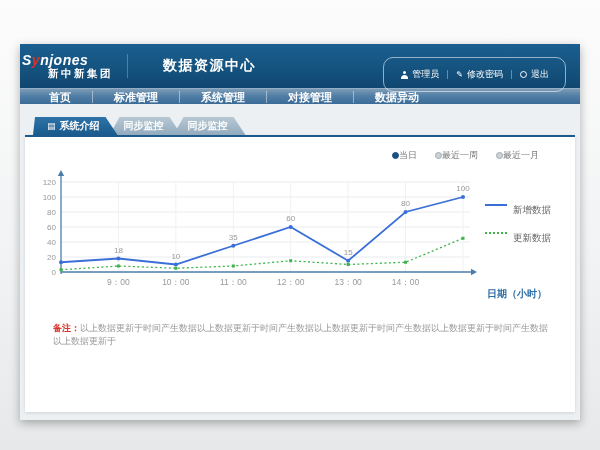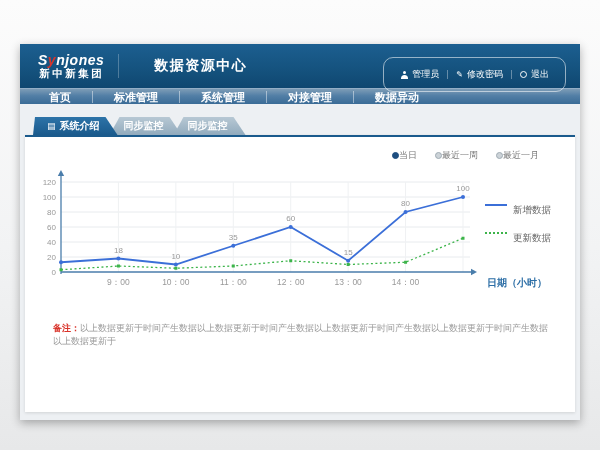--- a/index.html
+++ b/index.html
@@ -6,24 +6,24 @@
   html,body { width:600px; height:450px; overflow:hidden;
     font-family:"Liberation Sans","DejaVu Sans",sans-serif; }
   body { background:linear-gradient(180deg,#fcfcfc 0%,#f2f3f4 55%,#e7e8e9 100%); }
 
   .window { position:absolute; left:20px; top:44px; width:560px; height:376px;
     box-shadow:0 3px 9px rgba(0,0,0,.3); background:#edf0f3; }
 
   
   .hdr { height:44px; background:linear-gradient(180deg,#1c5f90 0%,var(--header-blue) 55%,#0f4770 100%);
     display:flex; align-items:center; position:relative; color:#fff; }
-  .logo { padding-left:18px; line-height:1.05; text-align:right; }
+  .logo { padding-left:2px; line-height:1.05; text-align:left; }
   .logo-l1 { font-size:14px; font-weight:bold; font-style:italic; letter-spacing:.5px; }
   .logo-l1 .accent { color:var(--accent-red); }
-  .logo-l2 { font-size:10.5px; font-weight:bold; letter-spacing:2.5px; margin-top:1px; }
+  .logo-l2 { font-size:10.5px; font-weight:bold; letter-spacing:2.5px; margin-top:1px;margin-left:26px; }
   .hdr-sep { width:1px; height:24px; background:rgba(255,255,255,.25); margin:0 14px; }
   .app-title { font-size:14px; font-weight:bold; letter-spacing:1.5px;margin-left:21px; }
   .user-pill { position:absolute; right:14px; top:13px; display:flex; align-items:center;
     border:1px solid rgba(255,255,255,.55); border-radius:10px; padding:10px 8px; font-size:9px; }
   .pill-item { display:flex; align-items:center; gap:4px; padding:0 8px; cursor:pointer; white-space:nowrap; }
   .pill-div { width:1px; height:9px; background:rgba(255,255,255,.35); }
   .i-user { display:inline-block; width:8px; height:8px; position:relative; }
   .i-user::before { content:''; position:absolute; top:0; left:2.5px; width:3px; height:3px; border-radius:50%; background:#fff; }
   .i-user::after { content:''; position:absolute; bottom:0; left:.5px; width:7px; height:3.5px; border-radius:3.5px 3.5px 0 0; background:#fff; }
   .i-edit { font-size:8px; line-height:8px; }
@@ -57,21 +57,21 @@
   .radio-lbl { font-size:9px; color:#777; }
 
   .chart-title { margin:10px 0 0 16px; color:#2c6ea6; font-size:10.5px; font-weight:bold; }
 
   .chart-row { display:flex; margin-top:4px; position:relative; }
   .legend { width:78px; padding-top:38px; margin-left:4px; }
   .lg-entry { display:flex; gap:6px; margin-bottom:15px; }
   .lg-sample { width:22px; height:0; border-top:2px solid #888; }
   .lg-sample.dotted { border-top-style:dotted; }
   .lg-lbl { font-size:9.5px; color:#666; white-space:nowrap; }
-  .xlabel { position:absolute; left:452px; top:110px; color:#2c6ea6; font-size:10px; font-weight:bold; white-space:nowrap; }
+  .xlabel { position:absolute; left:452px; top:121px; color:#2c6ea6; font-size:10px; font-weight:bold; white-space:nowrap; }
 
   .note { margin:24px 0 0 18px; font-size:9px; color:#999; line-height:1.4; padding-right:14px; }
   .note-prefix { color:var(--accent-red); font-weight:bold;text-align:right; }
 </style>
 </head>
 <body>
 
 <div class="window">
 
   <div class="hdr">

